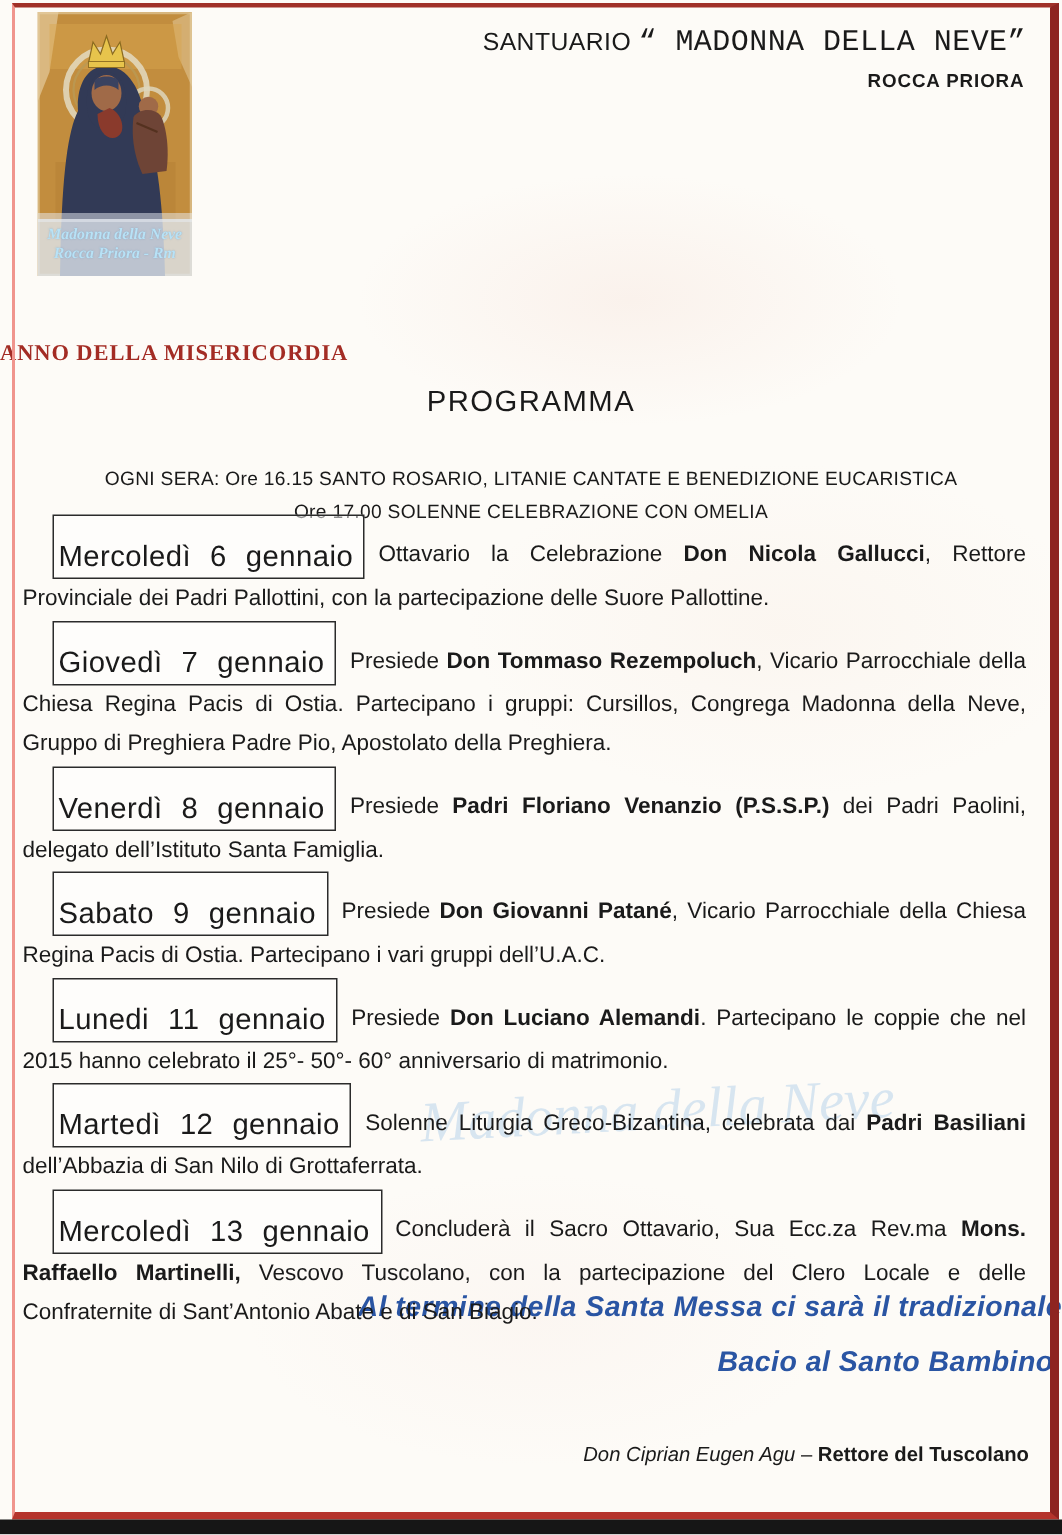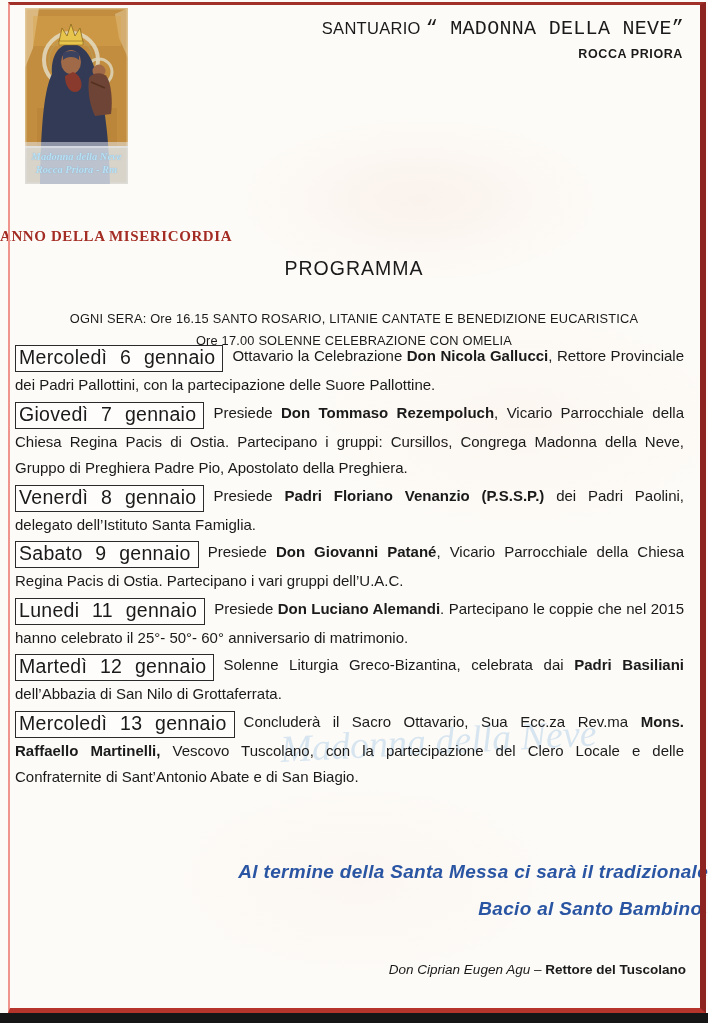--- a/index.html
+++ b/index.html
@@ -45,22 +45,22 @@
     font-size:12.8px; line-height:22px; letter-spacing:0.2px;margin-top:16px; }
 
   .watermark { position:absolute; left:280px; top:716px; width:420px;
     font-family:"Liberation Serif", serif; font-style:italic; font-size:38px;
     color:rgba(130,180,225,0.30); transform:rotate(-3deg); white-space:nowrap; z-index:0; }
 
   .schedule { position:absolute; left:15px; right:24px; top:343px; z-index:1;
     font-size:15px; line-height:26.5px; text-align:justify; }
   .schedule p { margin:0 0 1px 0; }
   .date-box { display:inline-block; border:1.5px solid #2b2b2b; background:rgba(255,255,255,0.5);
-    font-size:19.5px; line-height:23px; padding:0 7px 2px 3px; word-spacing:7px;
-    letter-spacing:0.3px; margin-right:9px; vertical-align:-3px; white-space:nowrap; }
+    font-size:19.5px; line-height:23px; padding:16px 7px 2px 3px; word-spacing:7px;
+    letter-spacing:0.3px; margin-right:9px; vertical-align:-3px; white-space:nowrap;margin-left:20px; }
 
   .closing { position:absolute; left:0; right:0; text-align:right;
     color:#2a55a3; font-weight:bold; font-style:italic; font-size:19px; letter-spacing:0.3px; }
   .closing1 { top:861px; } .closing2 { top:898px; }
 
   .signature { position:absolute; right:22px; top:962px; font-size:13.5px; white-space:nowrap; }
   .signature .name { font-style:italic; }
   .signature .role { font-weight:bold; }
 </style>
 </head>

